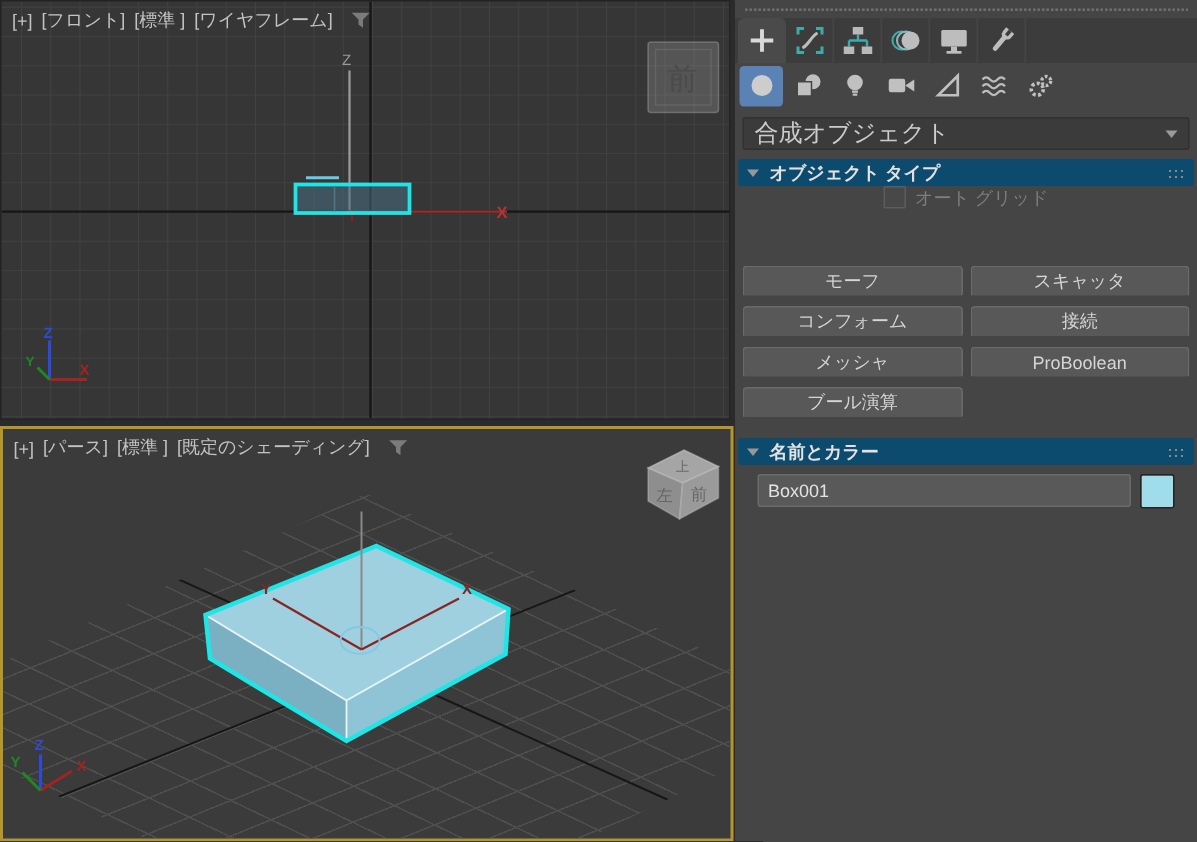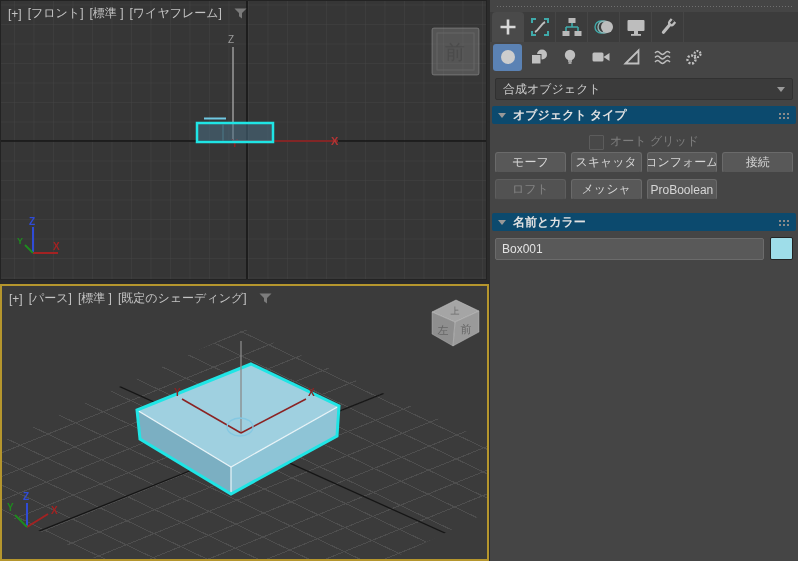--- a/index.html
+++ b/index.html
@@ -28,40 +28,40 @@
   .tabbar{display:flex;align-items:stretch;height:30px;background:#3c3c3c;padding-left:2px;}
   .tab{width:31px;display:flex;align-items:center;justify-content:center;
        border-right:1px solid #464646;cursor:default;}
   .tab.active{background:#4a4a4a;border-radius:4px 4px 0 0;border-right-color:#4a4a4a;}
   .tab-fill{flex:1;border-right:none;}
   .catbar{display:flex;height:30px;align-items:center;padding-left:3px;gap:2px;}
   .cat{width:29px;height:27px;display:flex;align-items:center;justify-content:center;border-radius:3px;}
   .cat.active{background:#5b82b4;}
   .dropdown{margin:6px 5px;height:20px;background:#3b3b3b;border:1px solid #313131;border-radius:2px;
     display:flex;align-items:center;justify-content:space-between;
-    font-size:12px;color:#cccccc;padding:0 7px;cursor:default;}
+    font-size:16px;color:#cccccc;padding:0 7px;cursor:default;}
   .dd-arrow{width:0;height:0;border-left:4px solid transparent;border-right:4px solid transparent;
     border-top:5px solid #9a9a9a;}
   .rollout-hd{height:18px;margin:5px 2px 0;background:#0c4a6e;border-radius:2px;
     display:flex;align-items:center;gap:7px;padding:0 6px;
     color:#e2e2e2;font-weight:bold;font-size:12px;cursor:default;}
   .tri{width:0;height:0;border-left:4px solid transparent;border-right:4px solid transparent;
     border-top:5px solid #989898;}
   .hd-grip{margin-left:auto;width:13px;height:9px;
     background-image:radial-gradient(circle,#8a8a8a .8px,transparent 1px);
     background-size:4px 4px;background-position:1px 1px;}
-  .autogrid{display:flex;align-items:flex-end;justify-content:center;height:26px;gap:6px;
+  .autogrid{display:flex;align-items:flex-start;justify-content:center;height:26px;gap:6px;
     color:#7e7e7e;font-size:12px;}
   .chk{width:13px;height:13px;background:#484848;border:1px solid #5c5c5c;border-radius:1px;}
-  .btn-grid{display:grid;grid-template-columns:1fr 1fr 1fr 1fr;gap:6px 5px;padding:2px 5px 8px;}
+  .btn-grid{display:grid;grid-template-columns:1fr 1fr;gap:6px 5px;padding:2px 5px 8px;margin-top:25px;}
   .ot-btn{height:19px;background:#585858;border:1px solid #6a6a6a;border-bottom-color:#454545;
     border-radius:3px;color:#d6d6d6;font-size:12px;display:flex;align-items:center;
     justify-content:center;cursor:default;white-space:nowrap;overflow:hidden;}
   .ot-btn.disabled{color:#838383;background:#525252;border-color:#5e5e5e #5e5e5e #474747;}
-  .name-row{display:flex;gap:6px;padding:6px 5px;align-items:center;}
+  .name-row{display:flex;gap:6px;padding:6px 15px;align-items:flex-start;}
   .name-input{flex:1;height:20px;background:#595959;border:1px solid #6b6b6b;border-radius:2px;
     color:#e3e3e3;font-size:12px;padding:0 6px;font-family:inherit;outline:none;}
   .swatch{width:21px;height:21px;border:1px solid #242424;border-radius:2px;display:block;}
   svg text{font-family:"Liberation Sans",sans-serif;}
 </style>
 </head>
 <body>
 
 <div class="stage">
 
@@ -282,23 +282,23 @@
     <div class="autogrid">
       <span class="chk"></span>
       <span>オート グリッド</span>
     </div>
 
     <div class="btn-grid">
       <div class="ot-btn">モーフ</div>
       <div class="ot-btn">スキャッタ</div>
       <div class="ot-btn">コンフォーム</div>
       <div class="ot-btn">接続</div>
-      <div class="ot-btn disabled">ロフト</div>
       <div class="ot-btn">メッシャ</div>
       <div class="ot-btn">ProBoolean</div>
+      <div class="ot-btn">ブール演算</div>
     </div>
 
     <div class="rollout-hd">
       <span class="tri"></span>
       <span>名前とカラー</span>
       <span class="hd-grip"></span>
     </div>
 
     <div class="name-row">
       <input class="name-input" type="text" value="Box001" style="">

